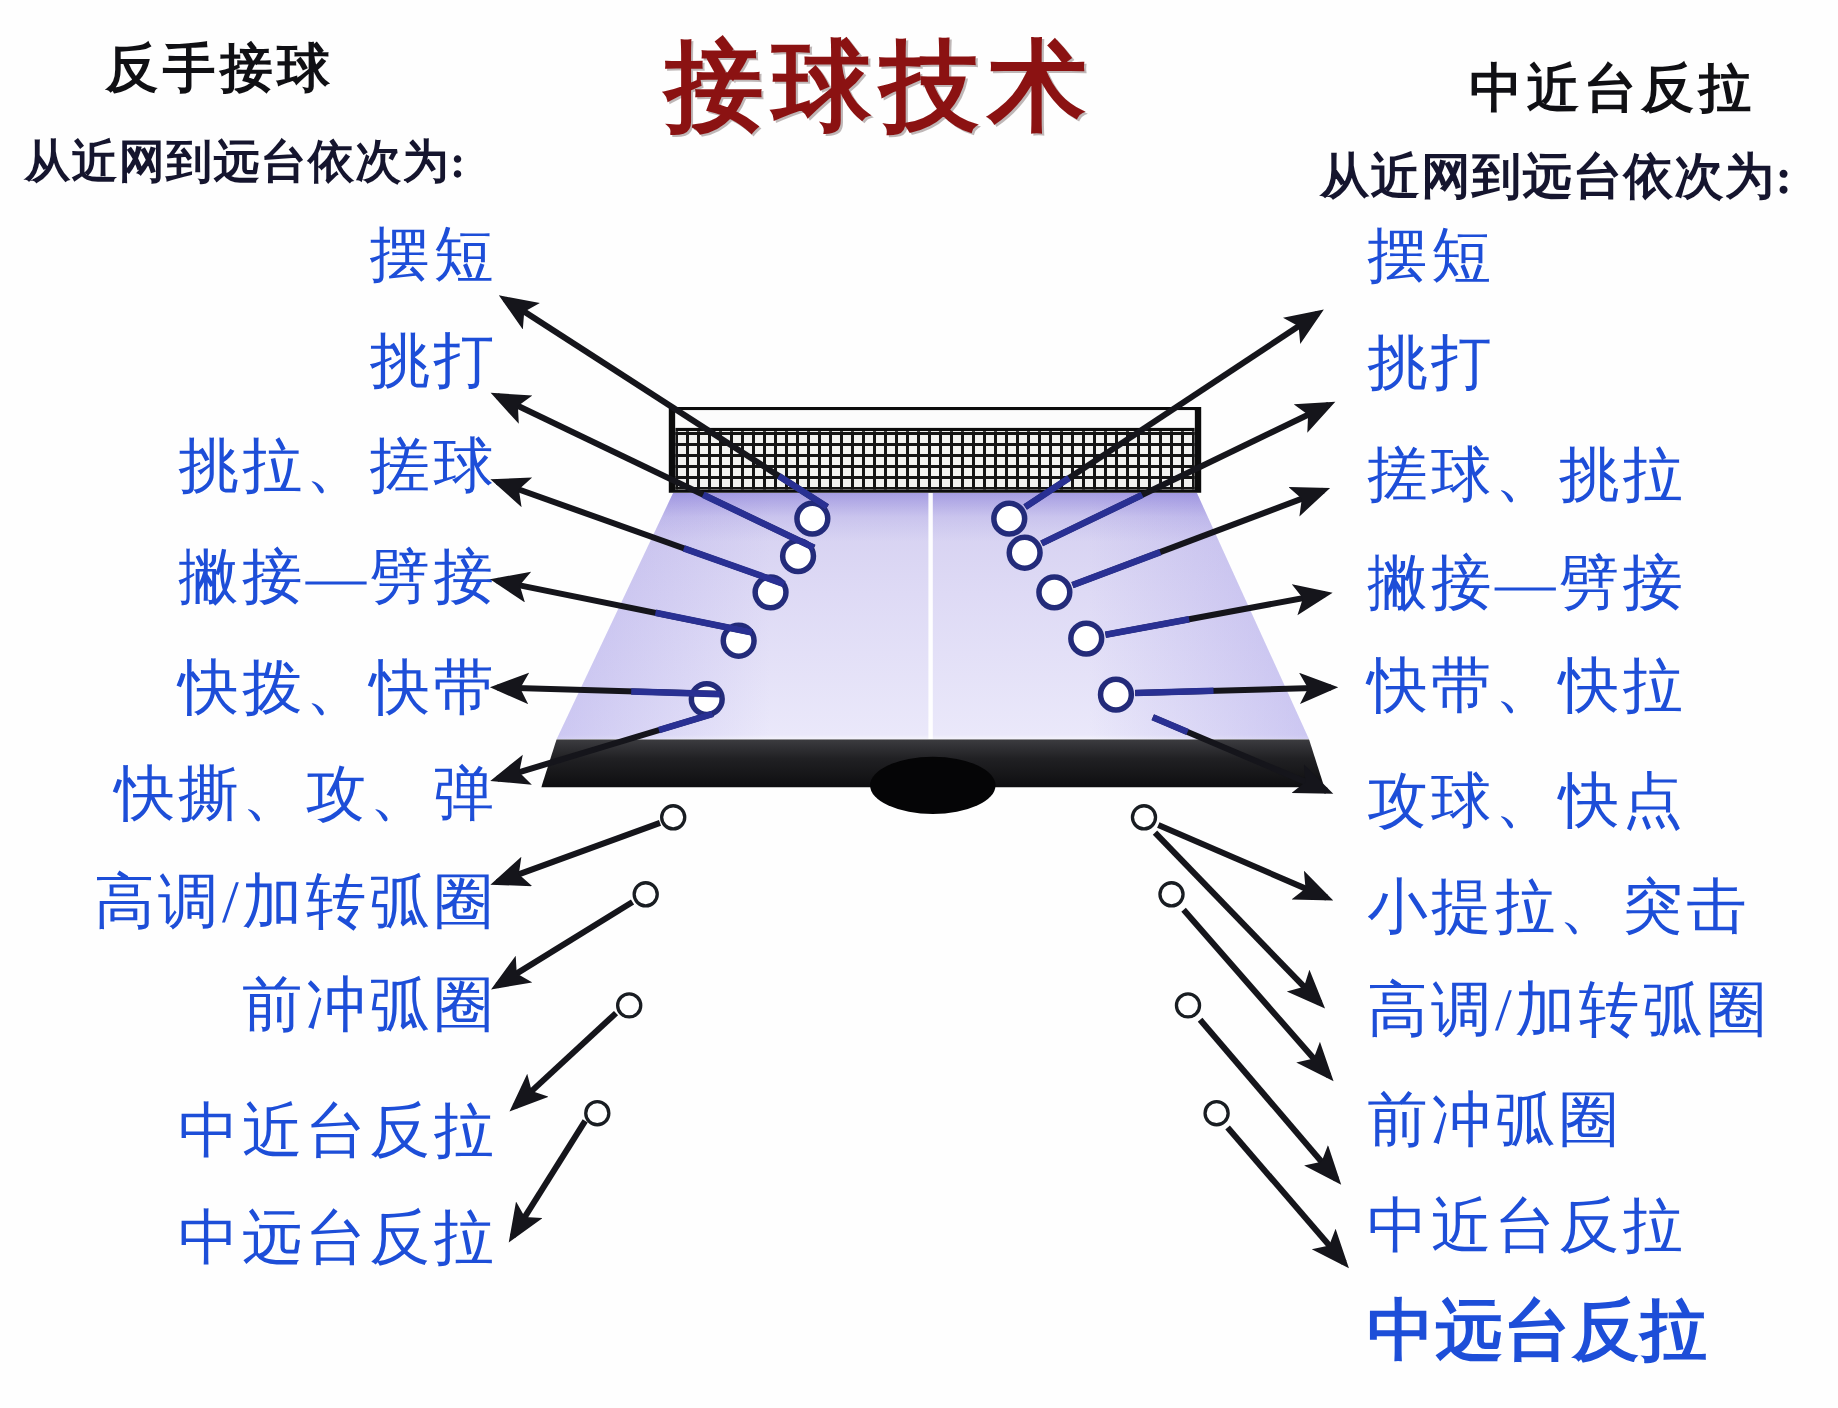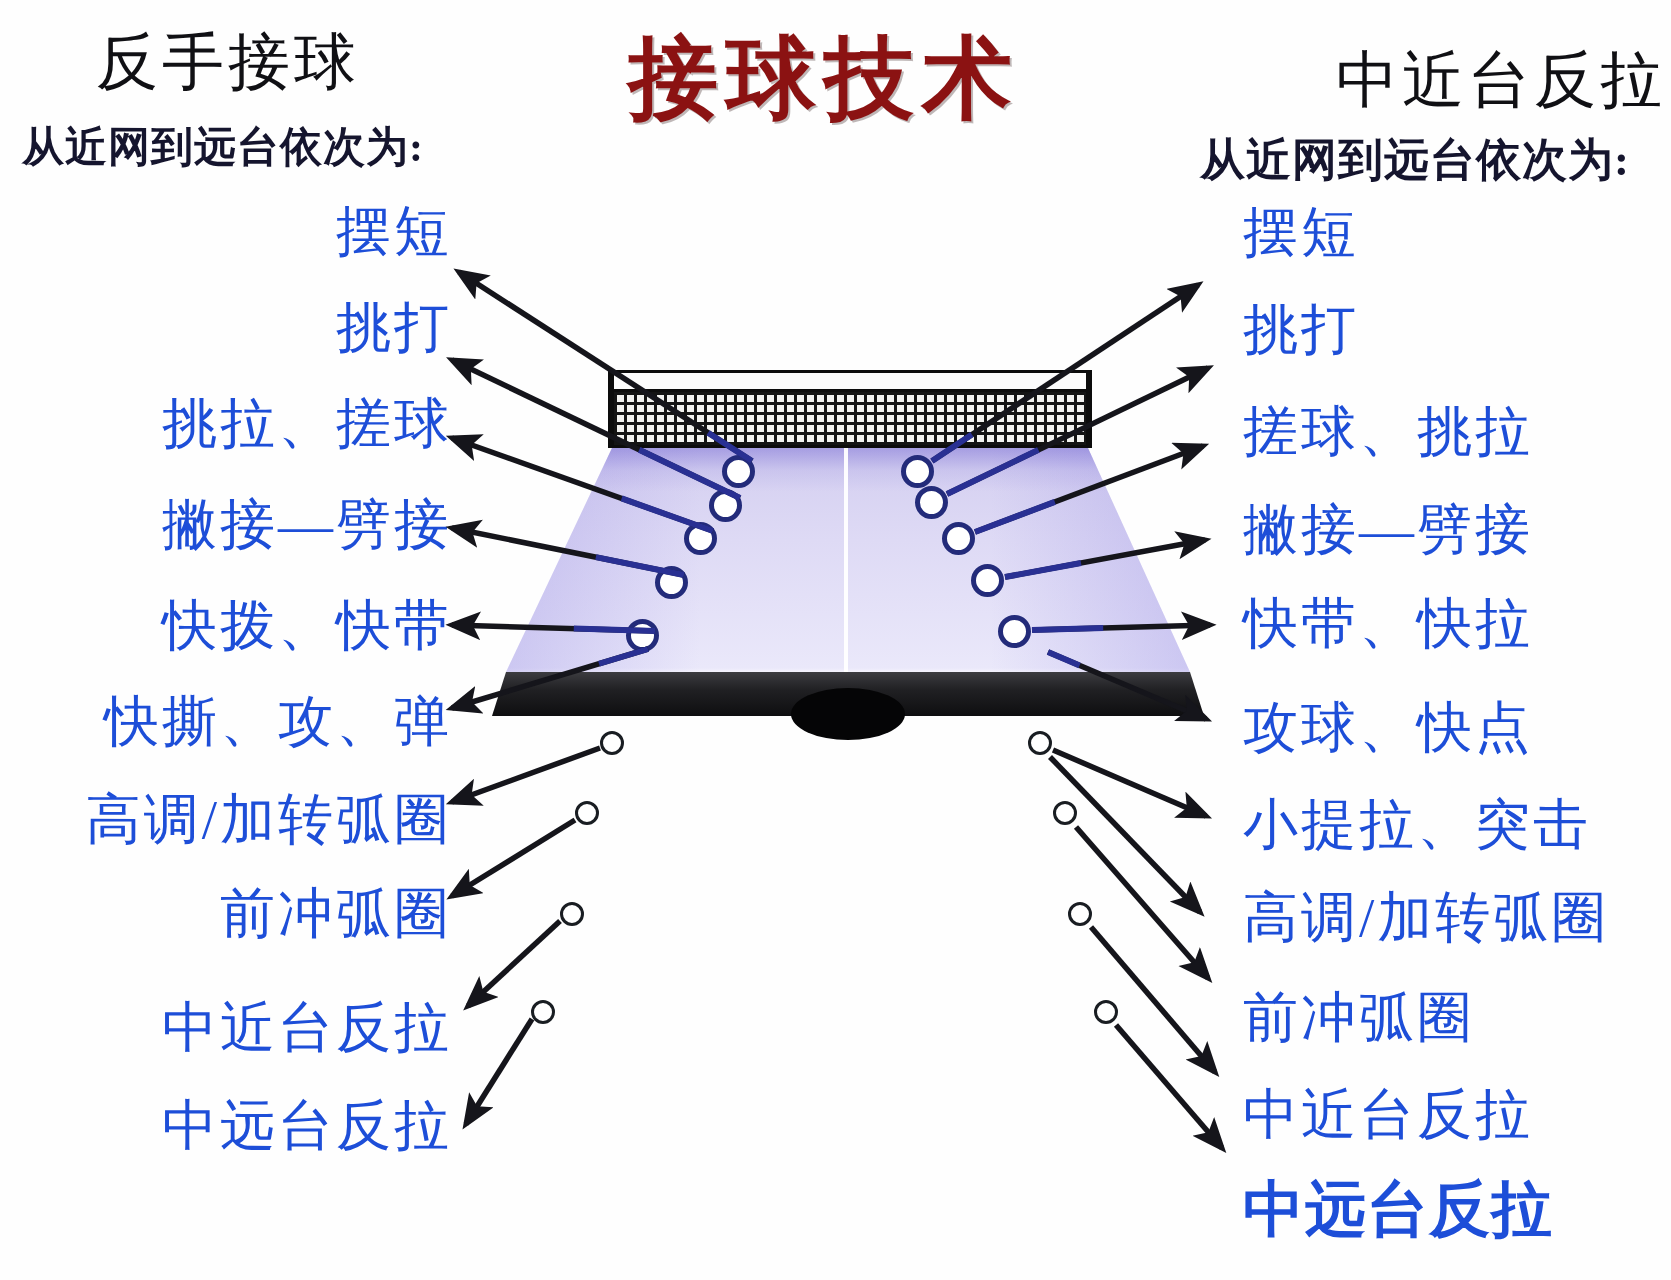--- a/index.html
+++ b/index.html
@@ -9,21 +9,21 @@
     font-family:"Liberation Serif","DejaVu Serif",serif;
   }
   
   .page-title{
     position:absolute; left:604px; top:79px; transform:translateY(-50%);
     font-size:90px; font-weight:700; letter-spacing:8px; white-space:nowrap;
     text-shadow:2px 2px 0 rgba(30,0,0,.28);
   }
   .col-header{
     position:absolute; transform:translateY(-50%);
-    font-size:62px; font-weight:400; color:#101014; letter-spacing:4px; white-space:nowrap;
+    font-size:48px; font-weight:700; color:#101014; letter-spacing:4px; white-space:nowrap;
   }
   .col-subheader{
     position:absolute; transform:translateY(-50%);
     font-size:42px; font-weight:700; color:#15152e; letter-spacing:1px; white-space:nowrap;
   }
   #left-header{left:96px; top:62px;}
   #left-subheader{left:22px; top:147px;}
   #right-header{left:1336px; top:80px;}
   #right-subheader{left:1200px; top:160px; font-size:45px;}
   
@@ -78,21 +78,21 @@
   .ball-table{width:33px; height:33px; border:5px solid #232b7a;}
   .ball-below{width:24px; height:24px; border:3.5px solid #191d22;}
   
   #arrow-svg{position:absolute; left:0; top:0; z-index:8; pointer-events:none;}
 </style>
 </head>
 <body>
 
 <div id="stage">
 
-  <div class="page-title" id="page-title" style="color: rgb(139, 18, 18); margin-left: 24px;">接球技术</div>
+  <div class="page-title" id="page-title" style="color: rgb(139, 18, 18);">接球技术</div>
 
   <div class="col-header" id="left-header">反手接球</div>
   <div class="col-subheader" id="left-subheader">从近网到远台依次为:</div>
 
   <div class="col-header" id="right-header">中近台反拉</div>
   <div class="col-subheader" id="right-subheader">从近网到远台依次为:</div>
 
   <div class="table-surface"></div>
   <div class="center-line"></div>
   <div class="front-edge"></div>

